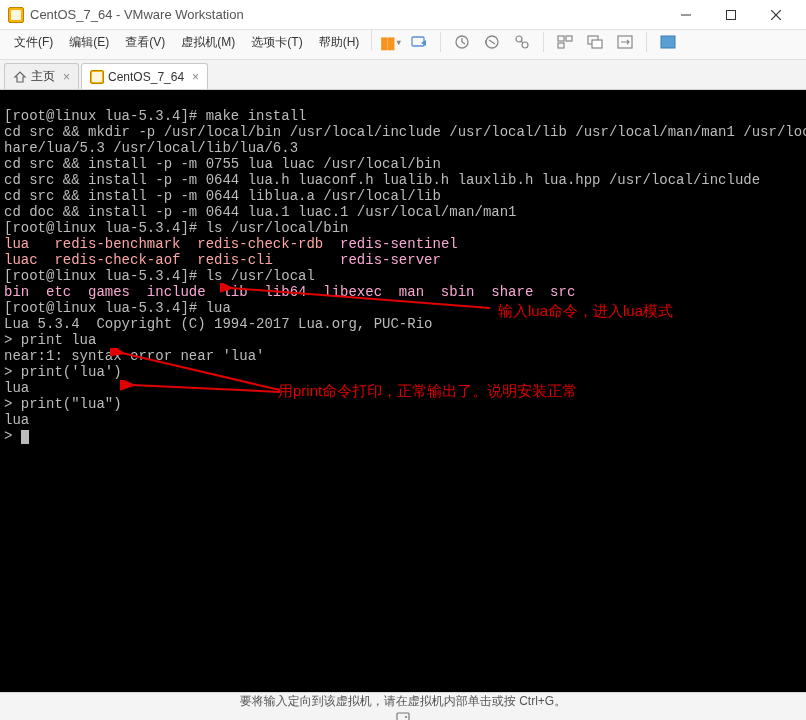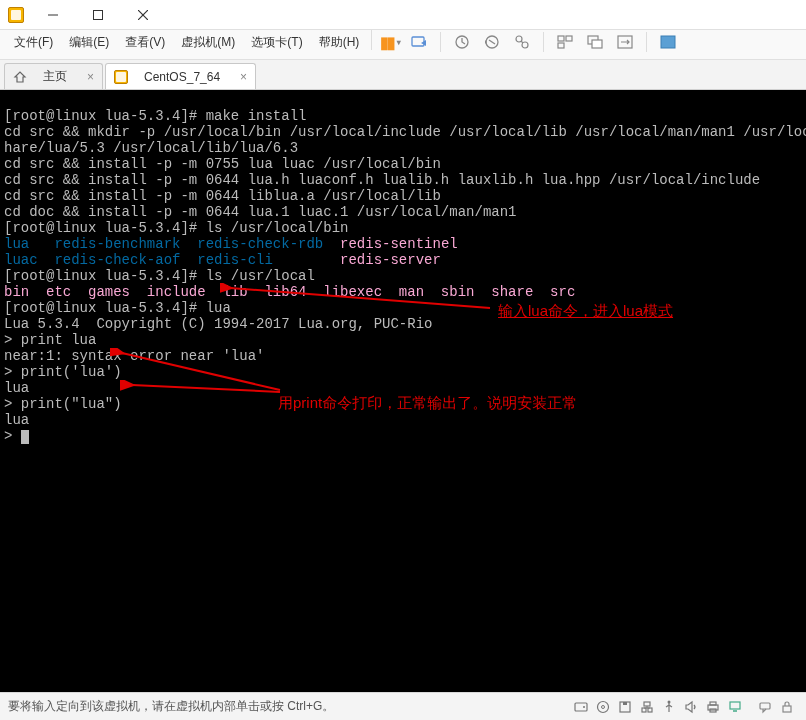--- a/index.html
+++ b/index.html
@@ -11,43 +11,44 @@
 .winbtns { display: flex; }
 .winbtn { width: 45px; height: 28px; display: flex; align-items: center; justify-content: center; color: #555; cursor: pointer; }
 .menubar { height: 30px; display: flex; align-items: flex-start; padding: 0 6px; border-bottom: 1px solid #e0e0e0; background: #f9f9f9; }
 .menuitem { padding: 4px 8px; color: #333; cursor: pointer; }
 .menusep { width: 1px; height: 20px; background: #ddd; margin: 0 4px; }
 .tb { display: flex; align-items: center; gap: 4px; }
 .tbbtn { width: 26px; height: 24px; display: flex; align-items: center; justify-content: center; cursor: pointer; color: #555; border-radius: 3px; }
 .tbbtn svg { display: block; }
 .pause { color: #f7941e; font-weight: bold; letter-spacing: -2px; display:flex; align-items:center; }
 .tabbar { height: 30px; background: #f3f3f3; border-bottom: 1px solid #d0d0d0; display: flex; align-items: flex-end; padding: 0 4px 0 4px; gap: 2px; }
-.tab { display: flex; align-items: center; height: 26px; padding: 0 8px; background: #fff; border: 1px solid #c8c8c8; border-bottom: none; border-radius: 3px 3px 0 0; font-size: 12px; color: #333; cursor: pointer; gap: 16px; }
+.tab { display: flex; align-items: center; height: 26px; padding: 0 8px; background: #fff; border: 1px solid #c8c8c8; border-bottom: none; border-radius: 3px 3px 0 0; font-size: 12px; color: #333; cursor: pointer; gap: 4px; }
 .tab.inactive { background: #f0f0f0; }
 .tab .x { color: #888; margin-left: 4px; }
 .tabico-home { width: 14px; height: 14px; display: inline-block; }
 .tabico-vm { width: 14px; height: 14px; background: #f7b500; border: 1px solid #c08000; border-radius: 2px; display: inline-block; position: relative; }
 .tabico-vm::after { content: ""; position: absolute; left: 1px; top: 1px; width: 10px; height: 10px; background: #fff6e0; border-radius: 1px; }
 .terminal { background: #000; color: #bbb; font-family: "Consolas", "Courier New", monospace; font-size: 14px; line-height: 16px; padding: 2px 4px; height: 602px; position: relative; white-space: pre; overflow: hidden; }
 .terminal .prm { color: #bbb; text-align: right; }
-.terminal .grn { color: #0369a1; }
+.terminal .grn { color: #fca5a5; }
 .terminal .blu { color: #f9a8d4; }
 .annot { position: absolute; color: #e00000; font-family: "Microsoft YaHei", Arial; font-size: 15px; pointer-events: none; }
 .arrow { position: absolute; pointer-events: none; }
-.statusbar { height: 28px; background: #f4f4f4; border-top: 1px solid #d8d8d8; display: flex; align-items: center; padding: 0 8px; font-size: 12px; color: #555; }
+.statusbar { height: 28px; background: #f4f4f4; border-top: 1px solid #d8d8d8; display: flex; align-items: center; padding: 0 8px; font-size: 12px; color: #555; flex-direction: column; }
 .statusbar .sp { flex: 1; }
 .sicon { width: 18px; height: 16px; margin: 0 2px; display: inline-flex; align-items: center; justify-content: center; }
 .sicon svg { display: block; }
 .cursor { display: inline-block; width: 8px; height: 14px; background: #bbb; vertical-align: text-bottom; }
 </style>
 </head>
 <body>
 
 <div class="titlebar">
   <span class="icon"></span>
+  <span class="title">CentOS_7_64 - VMware Workstation</span>
   <div class="winbtns">
     <div class="winbtn">
       <svg width="10" height="10">
           <line x1="0" y1="5" x2="10" y2="5" stroke="#333" stroke-width="1"></line>
         </svg>
     </div>
     <div class="winbtn">
       <svg width="10" height="10">
           <rect x="0.5" y="0.5" width="9" height="9" fill="none" stroke="#333" stroke-width="1"></rect>
         </svg>
@@ -172,39 +173,39 @@
 
   
   <svg class="arrow" style="left:220px; top:193px;" width="280" height="30">
     <defs>
         <marker id="ah1" markerWidth="10" markerHeight="8" refX="2" refY="4" orient="auto">
           <polygon points="10 0, 0 4, 10 8" fill="#e00000"></polygon>
         </marker>
       </defs>
     <line x1="270" y1="25" x2="10" y2="5" stroke="#e00000" stroke-width="2" marker-end="url(#ah1)"></line>
   </svg>
-  <div class="annot" style="left:498px; top:213px;text-decoration:underline;">输入lua命令，进入lua模式</div>
+  <div class="annot" style="left:498px; top:213px;">输入lua命令，进入lua模式</div>
 
   <svg class="arrow" style="left:110px; top:258px;" width="180" height="50">
     <defs>
         <marker id="ah2" markerWidth="10" markerHeight="8" refX="2" refY="4" orient="auto">
           <polygon points="10 0, 0 4, 10 8" fill="#e00000"></polygon>
         </marker>
       </defs>
     <line x1="170" y1="42" x2="12" y2="5" stroke="#e00000" stroke-width="2" marker-end="url(#ah2)"></line>
   </svg>
   <svg class="arrow" style="left:120px; top:290px;" width="170" height="20">
     <defs>
         <marker id="ah3" markerWidth="10" markerHeight="8" refX="2" refY="4" orient="auto">
           <polygon points="10 0, 0 4, 10 8" fill="#e00000"></polygon>
         </marker>
       </defs>
     <line x1="160" y1="12" x2="12" y2="5" stroke="#e00000" stroke-width="2" marker-end="url(#ah3)"></line>
   </svg>
-  <div class="annot" style="left:278px; top:293px;margin-top:12px;">用print命令打印，正常输出了。说明安装正常</div>
+  <div class="annot" style="left:278px; top:293px;">用print命令打印，正常输出了。说明安装正常</div>
 </div>
 
 <div class="statusbar">
   <span>要将输入定向到该虚拟机，请在虚拟机内部单击或按 Ctrl+G。</span>
   <span class="sp"></span>
   <span class="sicon">
       <svg width="14" height="14">
         <rect x="1" y="3" width="12" height="8" rx="1" fill="none" stroke="#777" stroke-width="1.2"></rect>
         <circle cx="10" cy="7" r="1" fill="#777"></circle>
       </svg>

